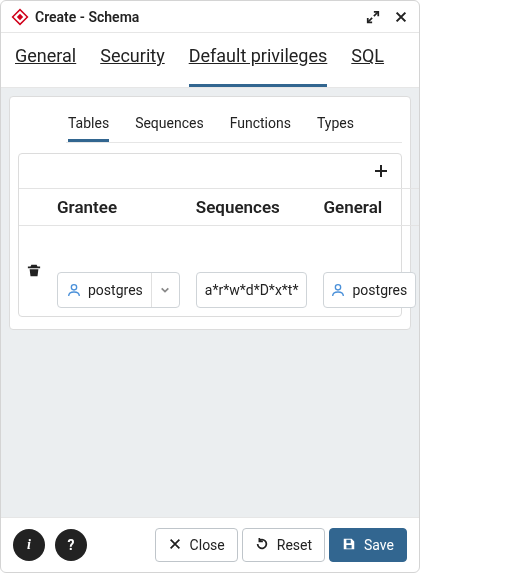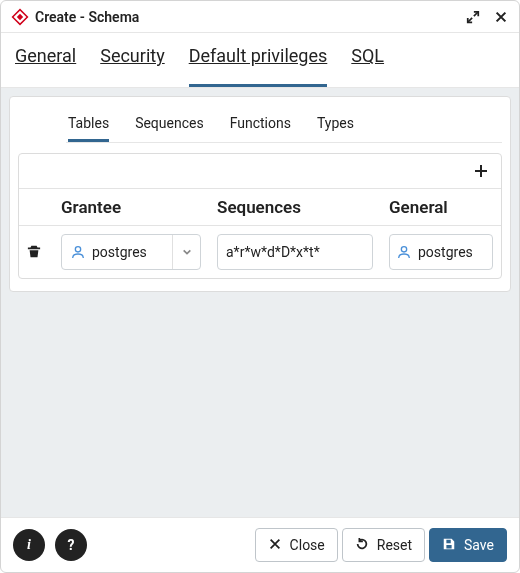--- a/index.html
+++ b/index.html
@@ -5,21 +5,21 @@
   * { box-sizing: border-box; }
   html, body {
     margin: 0; padding: 0;
     width: 520px; height: 573px;
     font-family: -apple-system, BlinkMacSystemFont, "Segoe UI", Roboto, Helvetica, Arial, sans-serif;
     font-size: 14px;
     color: #222;
     background: #fff;
   }
   .dialog {
-    width: 520px; height: 573px;
+    width: 420px; height: 573px;
     border: 1px solid #d4d4d4;
     border-radius: 6px;
     display: flex;
     flex-direction: column;
     overflow: hidden;
     justify-content: space-between;
   }
 
   
   .titlebar {
@@ -106,20 +106,21 @@
 
   .select-box, .input-box, .tag-box {
     border:1px solid #cfd4d8;
     border-radius:4px;
     background:#fff;
     height:36px;
     display:flex; align-items:center;
     padding:0 8px;
     font-size:14px;
     width:100%;
+    margin-top:38px;
   }
   .select-box { justify-content:space-between; padding:0; }
   .select-box .sel-main { display:flex; align-items:center; gap:6px; padding:0 8px; flex:1; }
   .select-box .sel-caret {
     width:28px; height:100%;
     border-left:1px solid #e0e0e0;
     display:flex; align-items:center; justify-content:center;
     color:#888;
   }
   .user-ico { width:16px; height:16px; color:#4a90d9; flex:0 0 auto; }

